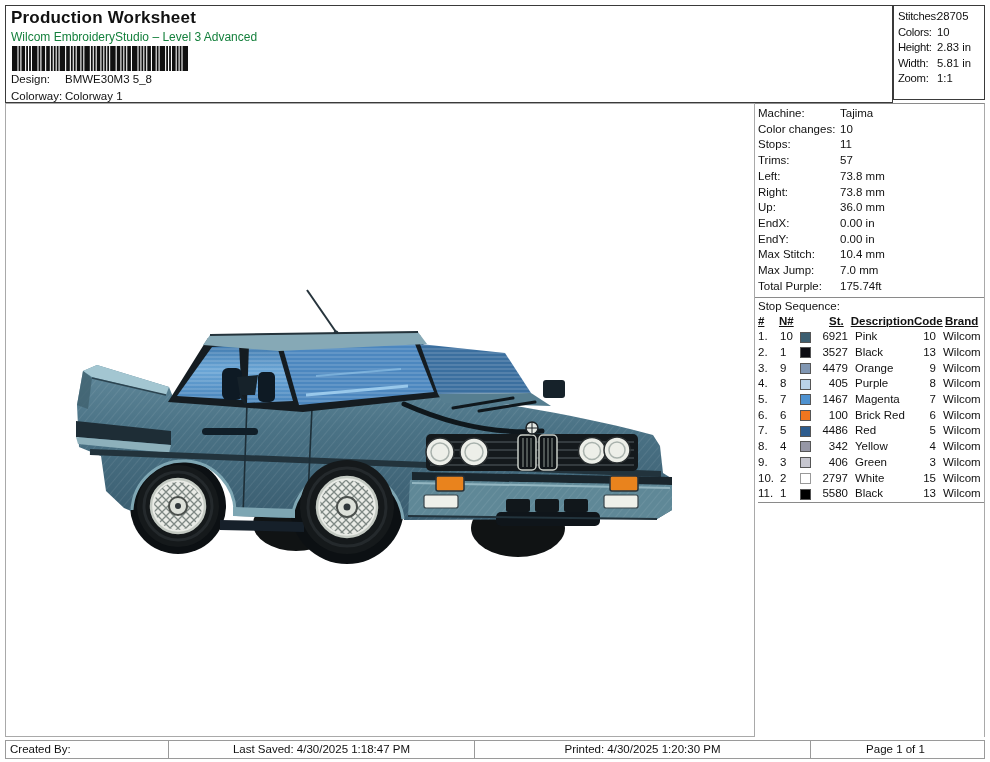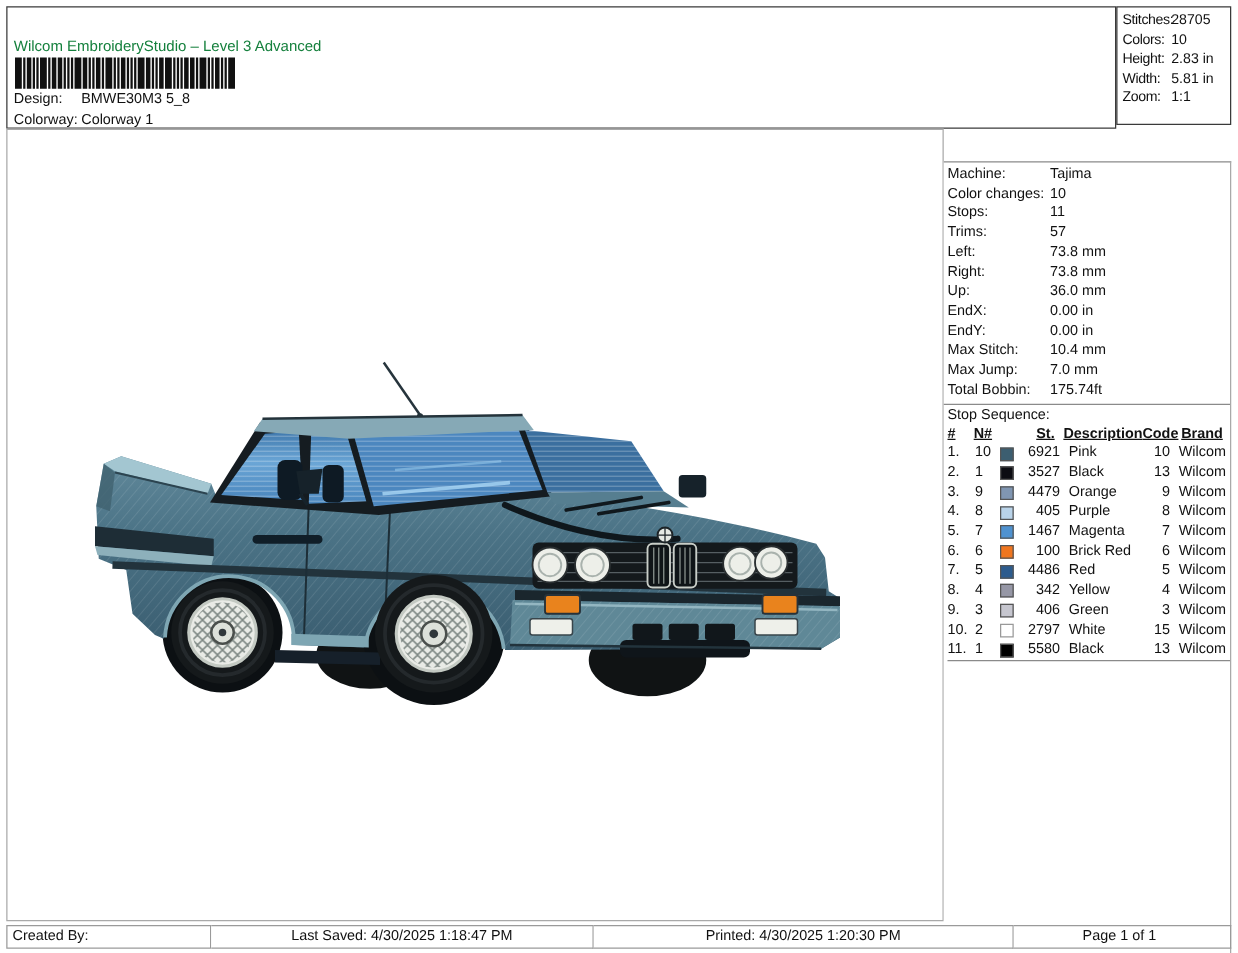--- a/index.html
+++ b/index.html
@@ -18,21 +18,21 @@
 
   
   #summary-box { left:893px; top:5px; width:92px; height:95px; border:1px solid #3a3a3a; padding:3px 0 0 4px; }
   .sum-row { display:flex; font-size:11.3px; line-height:15.6px; }
   .sum-row .k { width:39px; letter-spacing:-.3px; }
 
   
   #design-box { left:5px; top:103px; width:750px; height:634px; border:1px solid #a9a9a9; background:#fff; }
 
   
-  #right-panel { left:755px; top:103px; width:230px; height:634px; border-top:1px solid #8a8a8a; border-right:1px solid #a9a9a9; background:#fff;margin-top:26px; }
+  #right-panel { left:755px; top:103px; width:230px; height:634px; border-top:1px solid #8a8a8a; border-right:1px solid #a9a9a9; background:#fff; }
   #machine-list { padding:2px 0 0 3px; }
   .mi-row { display:flex; font-size:11.5px; line-height:15.72px; }
   .mi-row .k { width:82px; }
   #stop-divider { border-top:1px solid #8a8a8a; margin-top:2px; }
   #stop-title { font-size:11.5px; line-height:16px; padding-left:3px; }
   #stop-table { padding-left:3px; }
   .st-row { display:flex; align-items:center; font-size:11.5px; line-height:15.7px; height:15.7px; }
   .st-head { font-weight:bold; }
   .st-head span { text-decoration:underline; }
   .c-num { width:22px; }
@@ -52,20 +52,21 @@
   .f-cell:first-child { border-left:1px solid #9a9a9a; padding-left:4px; }
   #f-created { width:164px; }
   #f-saved { width:306px; text-align:center; }
   #f-printed { width:336px; text-align:center; }
   #f-page { width:174px; text-align:center; padding-right:4px; }
 </style>
 </head>
 <body>
 
 <div class="abs" id="header-left">
+  <div id="page-title">Production Worksheet</div>
   <div id="page-subtitle">Wilcom EmbroideryStudio – Level 3 Advanced</div>
   <svg id="barcode" width="180" height="27">
       <rect x="2.00" y="1" width="5.44" height="25" fill="#111"></rect>
       <rect x="8.54" y="1" width="1.81" height="25" fill="#111"></rect>
       <rect x="11.45" y="1" width="3.63" height="25" fill="#111"></rect>
       <rect x="16.18" y="1" width="1.81" height="25" fill="#111"></rect>
       <rect x="19.09" y="1" width="1.81" height="25" fill="#111"></rect>
       <rect x="22.00" y="1" width="5.44" height="25" fill="#111"></rect>
       <rect x="28.54" y="1" width="1.81" height="25" fill="#111"></rect>
       <rect x="31.45" y="1" width="3.63" height="25" fill="#111"></rect>
@@ -341,21 +342,21 @@
         <span class="v">10.4 mm</span>
       </div>
 
 
       <div class="mi-row">
         <span class="k">Max Jump:</span>
         <span class="v">7.0 mm</span>
       </div>
 
       <div class="mi-row">
-        <span class="k">Total Bobbin:</span>
+        <span class="k">Total Purple:</span>
         <span class="v">175.74ft</span>
       </div>
     </div>
 
   <div id="stop-divider"></div>
   <div id="stop-title">Stop Sequence:</div>
 
   <div id="stop-table">
     <div class="st-row st-head">
       <span class="c-num">#</span>

